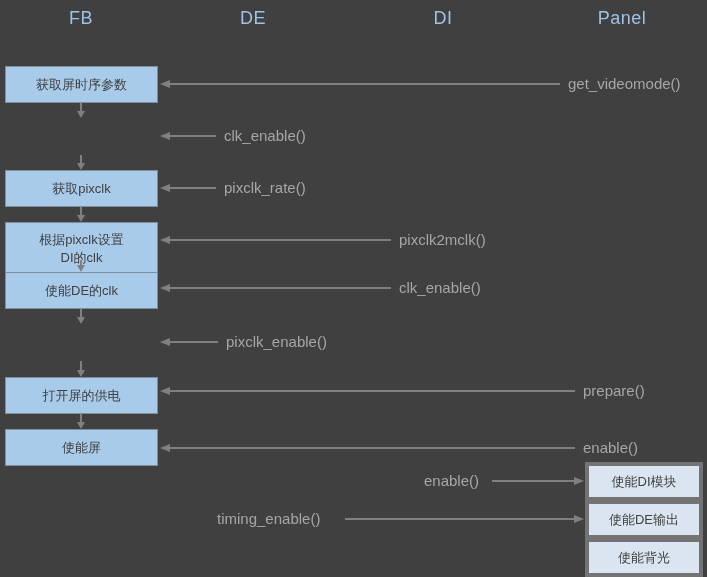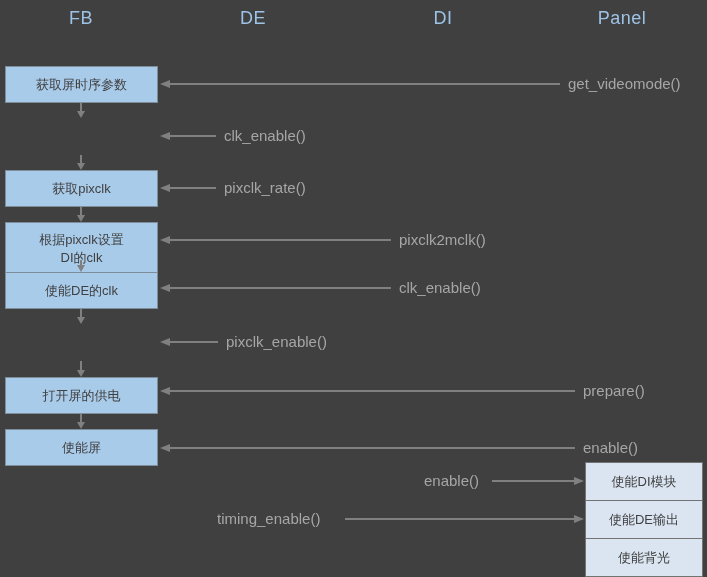--- a/index.html
+++ b/index.html
@@ -37,21 +37,21 @@
     white-space: pre-line;
     line-height: 1.35;
   }
   .panel-box {
     position: absolute;
     left: 585px;
     width: 118px;
     height: 39px;
     box-sizing: border-box;
     background: #dbe5f1;
-    border: 1px solid #737373;
+    border: 4px solid #737373;
     color: #404040;
     font-size: 13px;
     display: flex;
     align-items: center;
     justify-content: center;
     text-align: center;
   }
   .hline {
     position: absolute;
     height: 2px;

